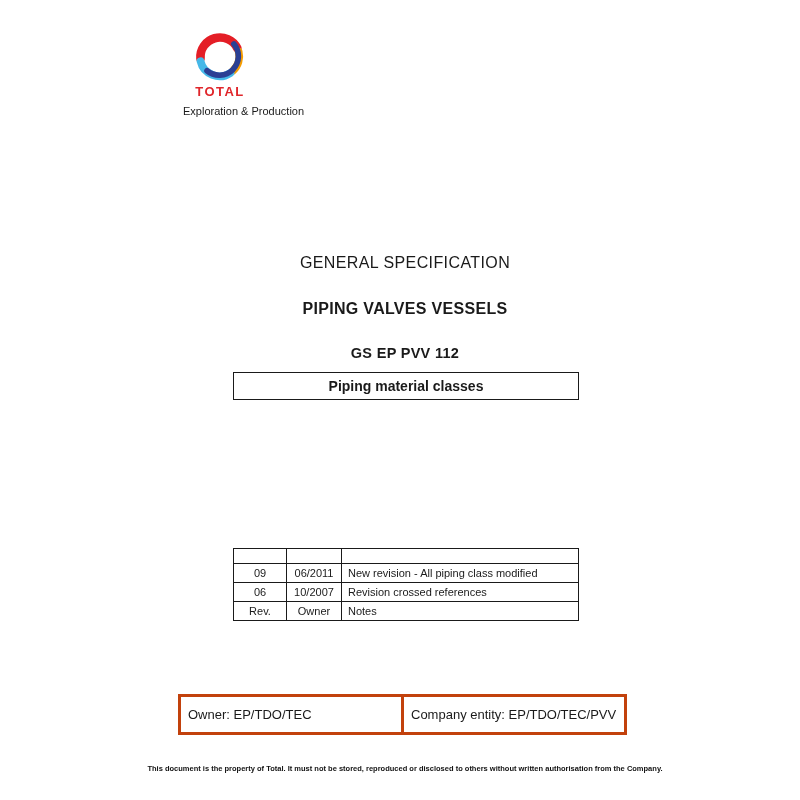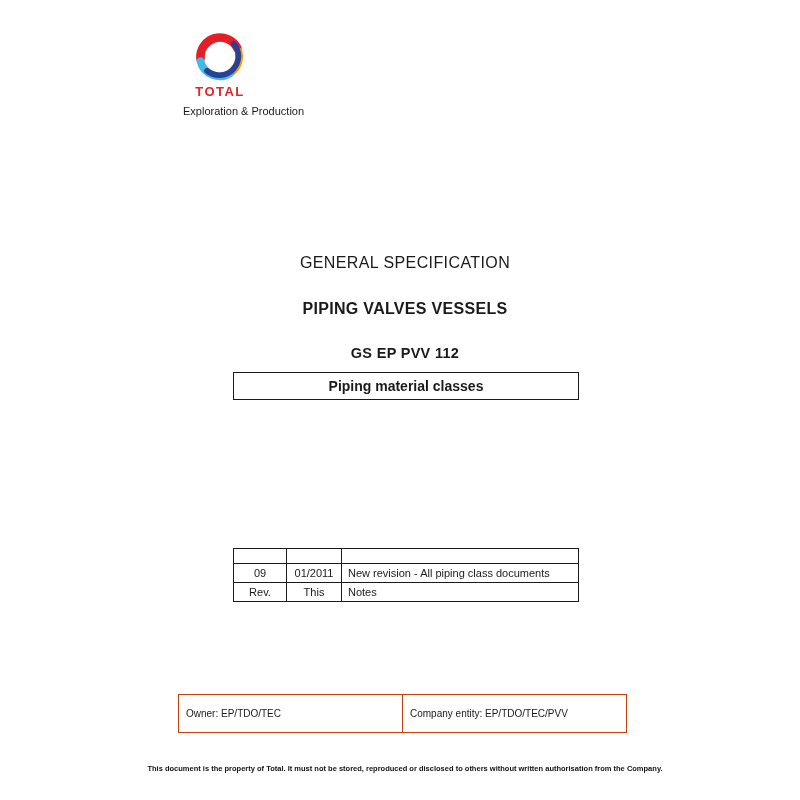--- a/index.html
+++ b/index.html
@@ -55,22 +55,22 @@
   .rev-table tr.empty-row td { height: 15px; }
   .rev-table td.c { text-align: center; }
   .rev-table td.n { text-align: left; padding: 2px 6px; line-height: 12.5px; }
 
   
   .owner-table {
     position: absolute; left: 178px; top: 694px; width: 449px;
     border-collapse: collapse; table-layout: fixed;
   }
   .owner-table td {
-    border: 1px solid #c2410c;
-    font-size: 10px;
+    border: 3px solid #c2410c;
+    font-size: 13px;
     height: 38px;
     padding: 2px 7px;
     vertical-align: middle;
     white-space: nowrap;
   }
 
   .disclaimer {
     position: absolute; left: 0; top: 764px; width: 810px;
     text-align: center;
     font-size: 7.5px; font-weight: bold; color: #111;
@@ -106,26 +106,31 @@
         <col class="c3">
       </colgroup>
     <tbody>
       <tr class="empty-row">
         <td class="c"></td>
         <td class="c"></td>
         <td class="n"></td>
       </tr>
       <tr>
           <td class="c">09</td>
-          <td class="c">01/2011</td>
-          <td class="n">New revision - All piping class documents</td>
+          <td class="c">06/2011</td>
+          <td class="n">New revision - All piping class modified</td>
+        </tr>
+        <tr>
+          <td class="c">06</td>
+          <td class="c">10/2007</td>
+          <td class="n">Revision crossed references</td>
         </tr>
         <tr>
         <td class="c">Rev.</td>
-        <td class="c">This</td>
+        <td class="c">Owner</td>
         <td class="n">Notes</td>
       </tr>
     </tbody>
   </table>
 
   <table class="owner-table">
     <tbody>
       <tr>
         <td>Owner: EP/TDO/TEC</td>
         <td>Company entity: EP/TDO/TEC/PVV</td>

